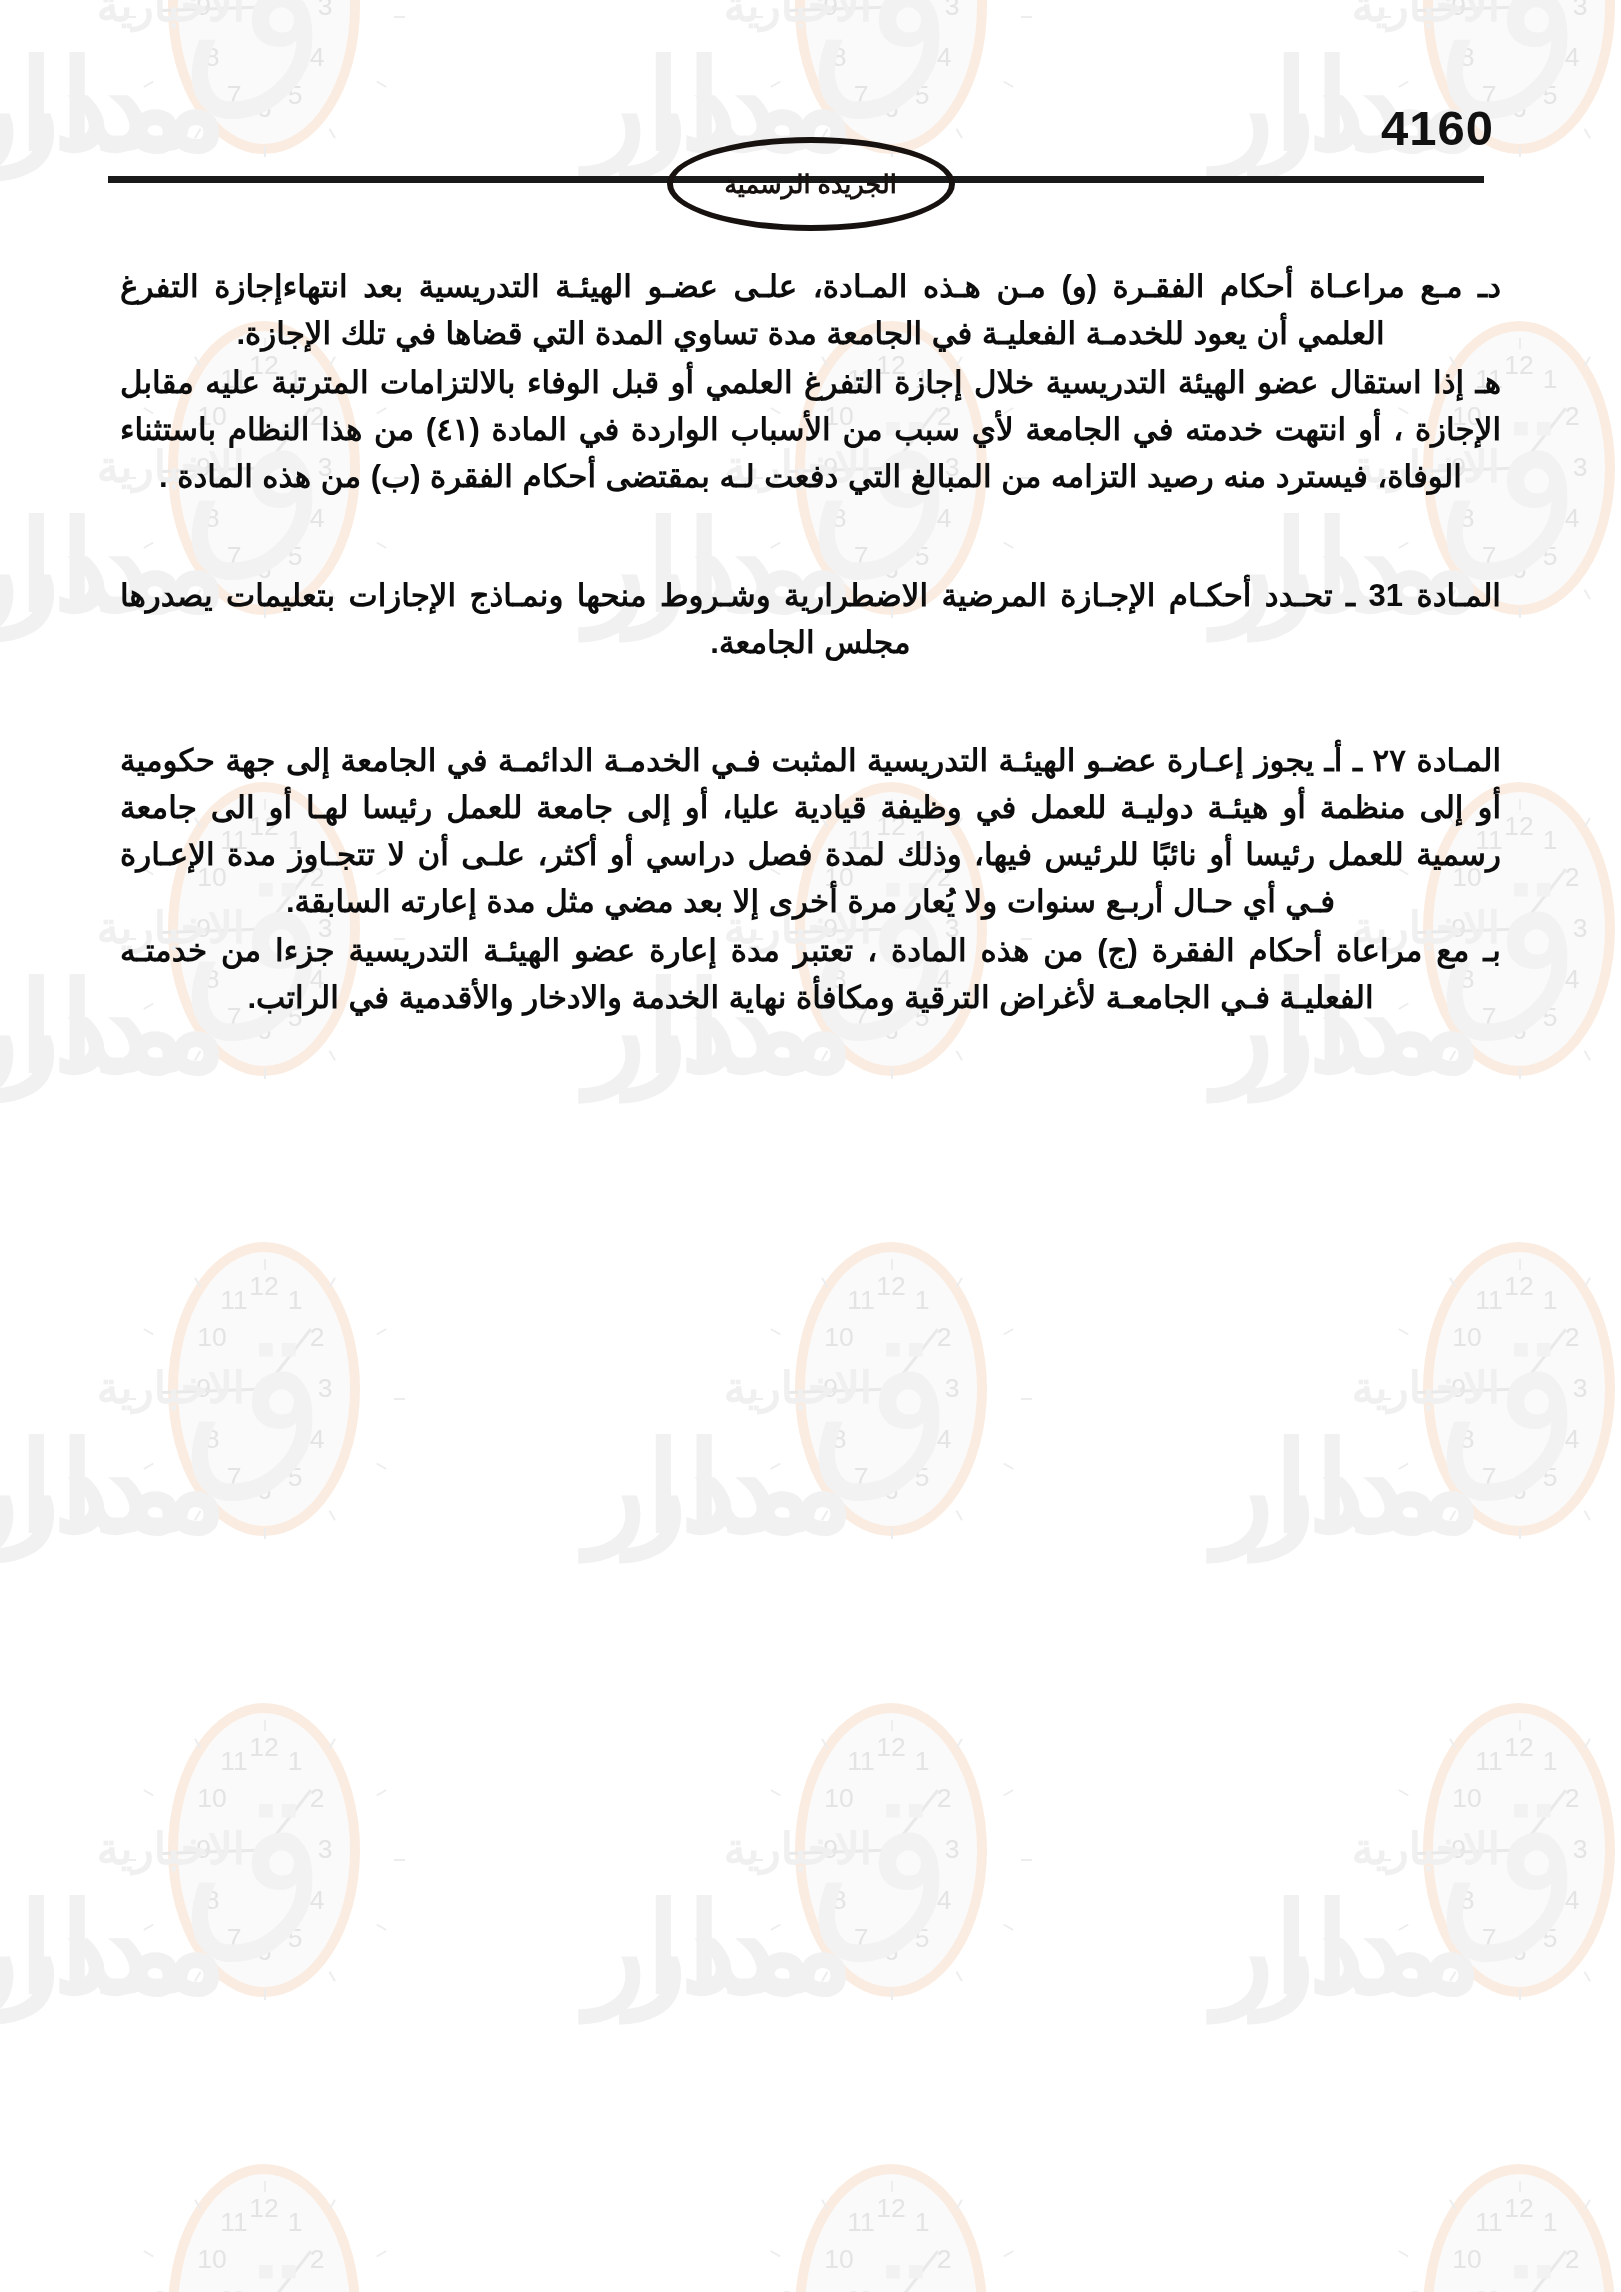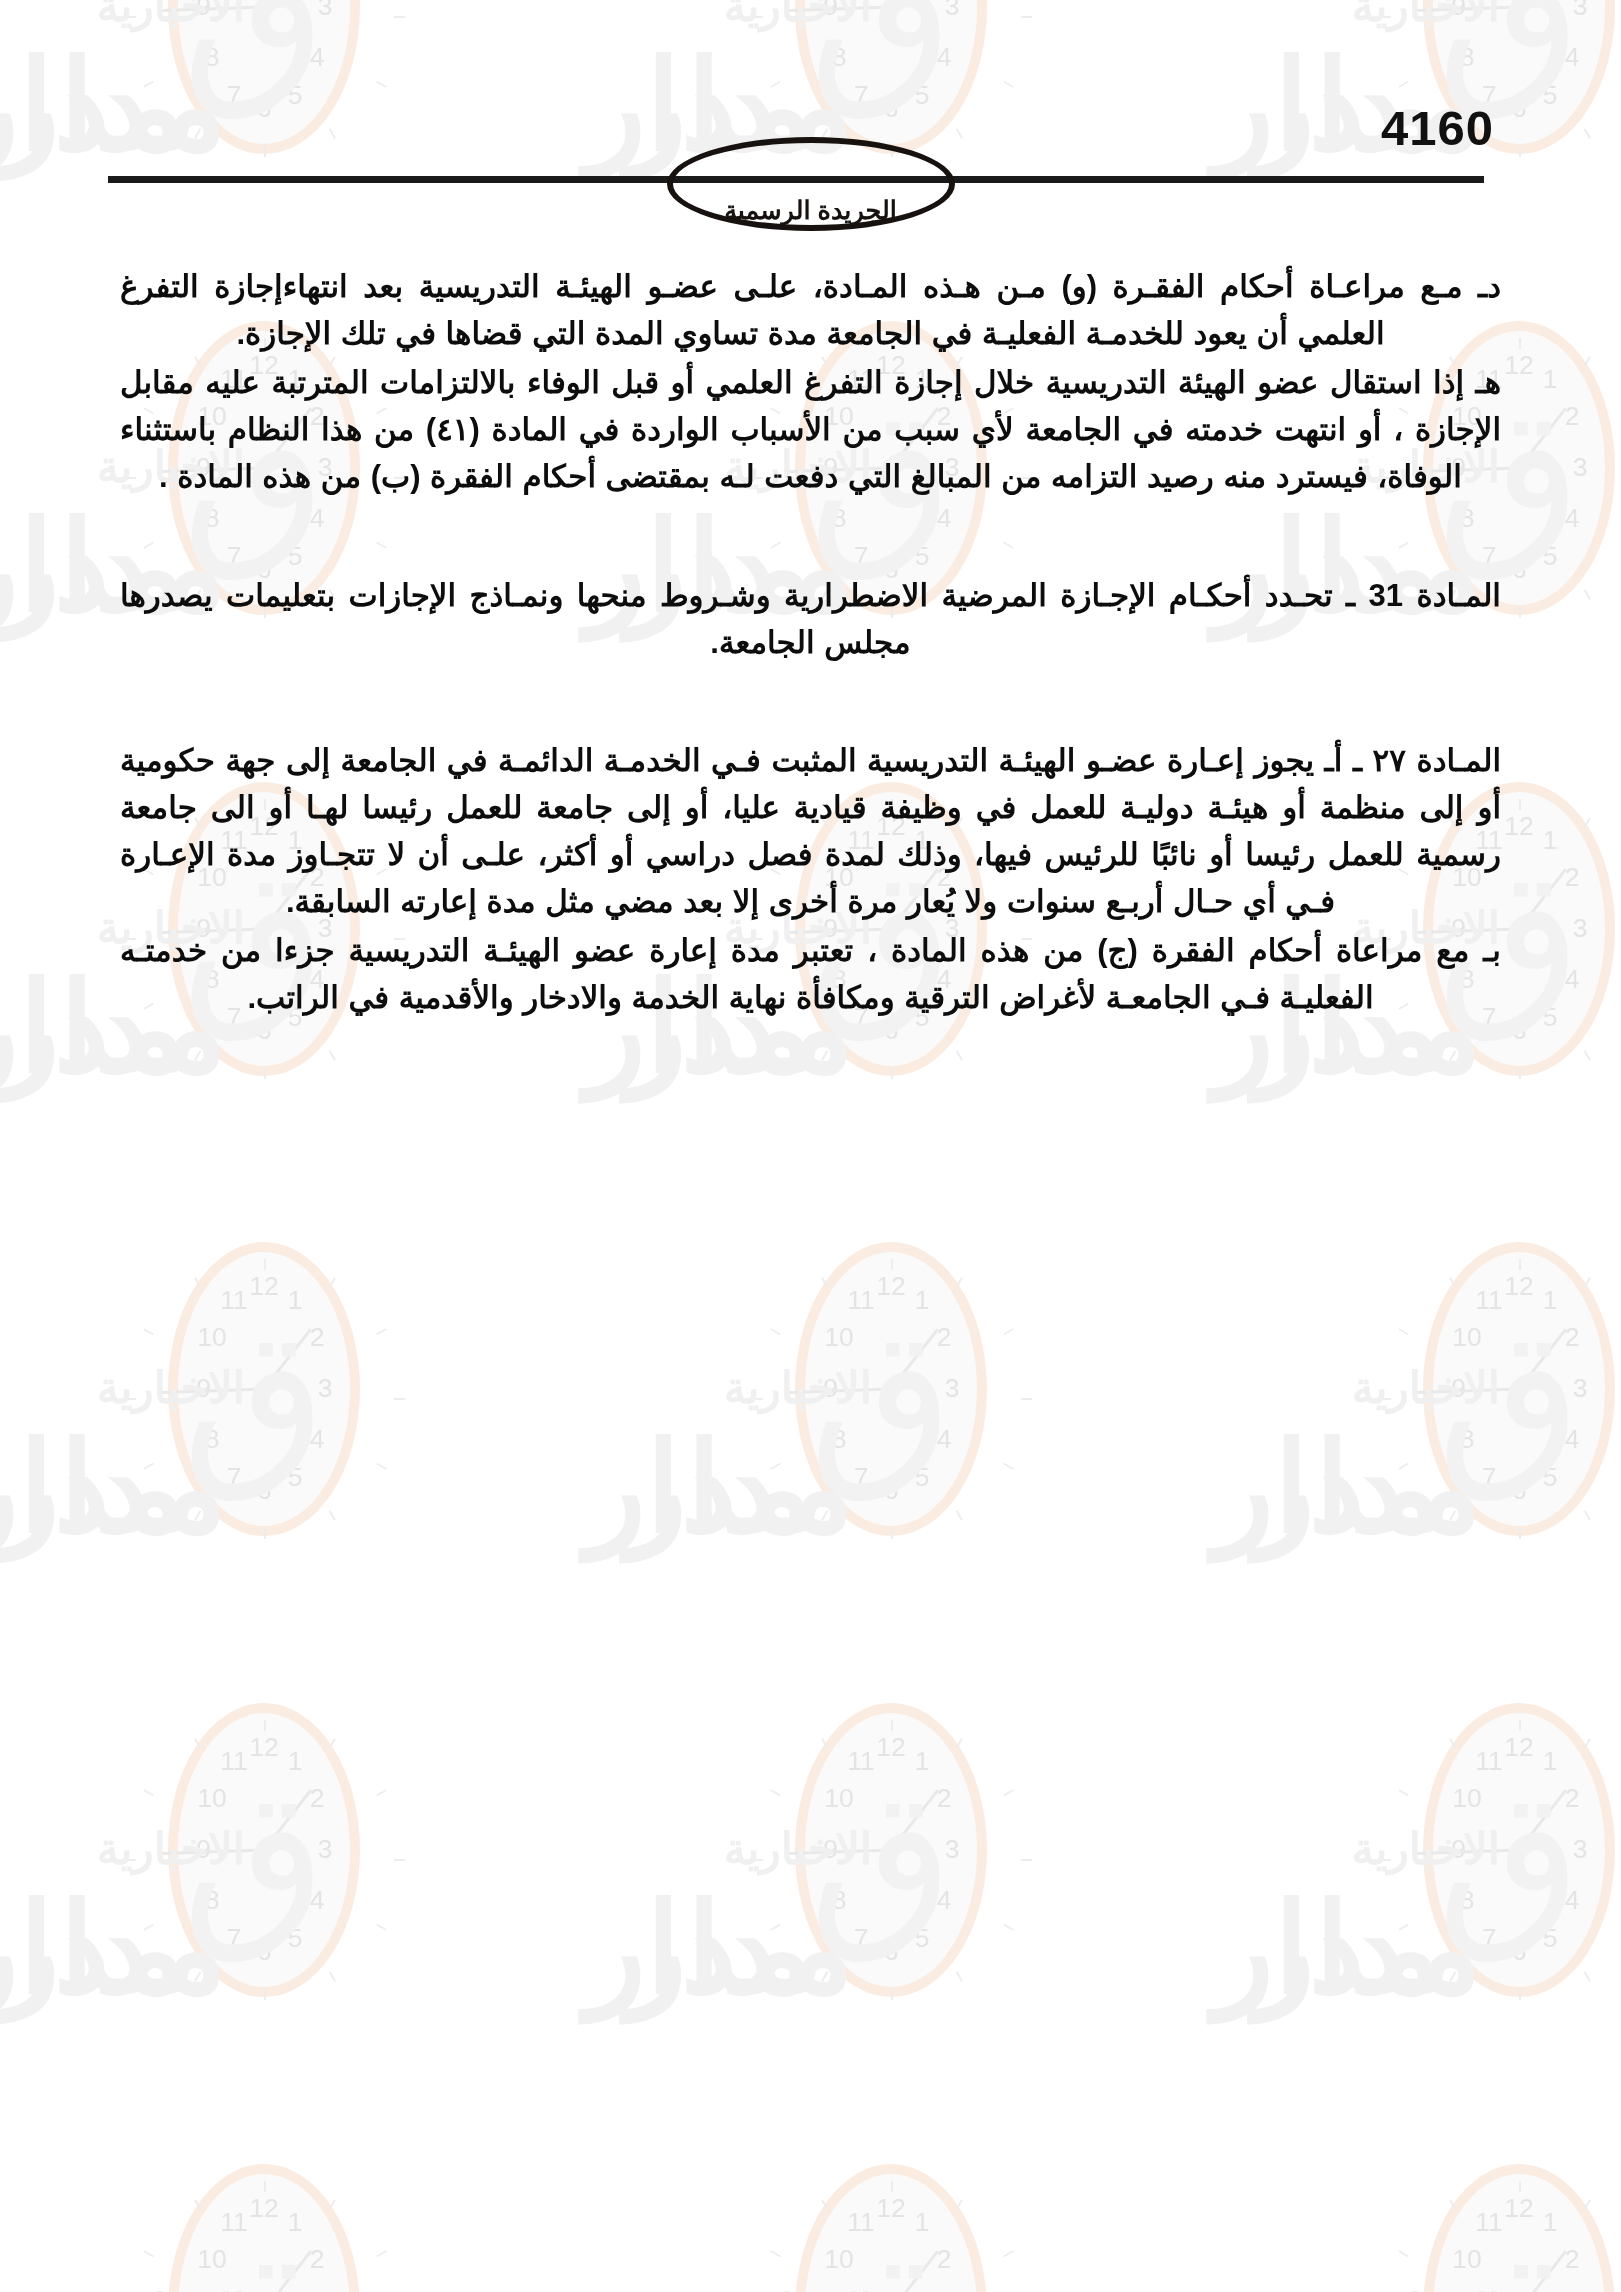--- a/index.html
+++ b/index.html
@@ -173,21 +173,21 @@
     position: absolute;
     left: 50%;
     top: 43px;
     transform: translateX(-50%);
     width: 276px;
     height: 82px;
     border: 6.9px solid #17120f;
     border-radius: 50%;
     background: transparent;
     display: flex;
-    align-items: flex-end;
+    align-items: center;
     justify-content: center;
   }
   .gazette-oval span {
     font-size: 25.5px;
     font-weight: bold;
     color: #17120f;
     font-family: "Liberation Sans", sans-serif;
     letter-spacing: 0px;
   }
 

